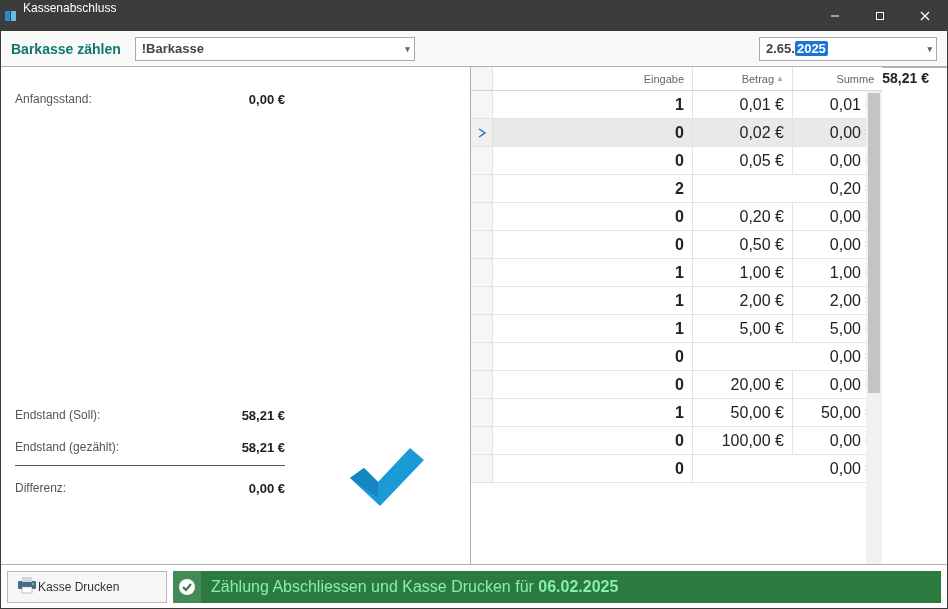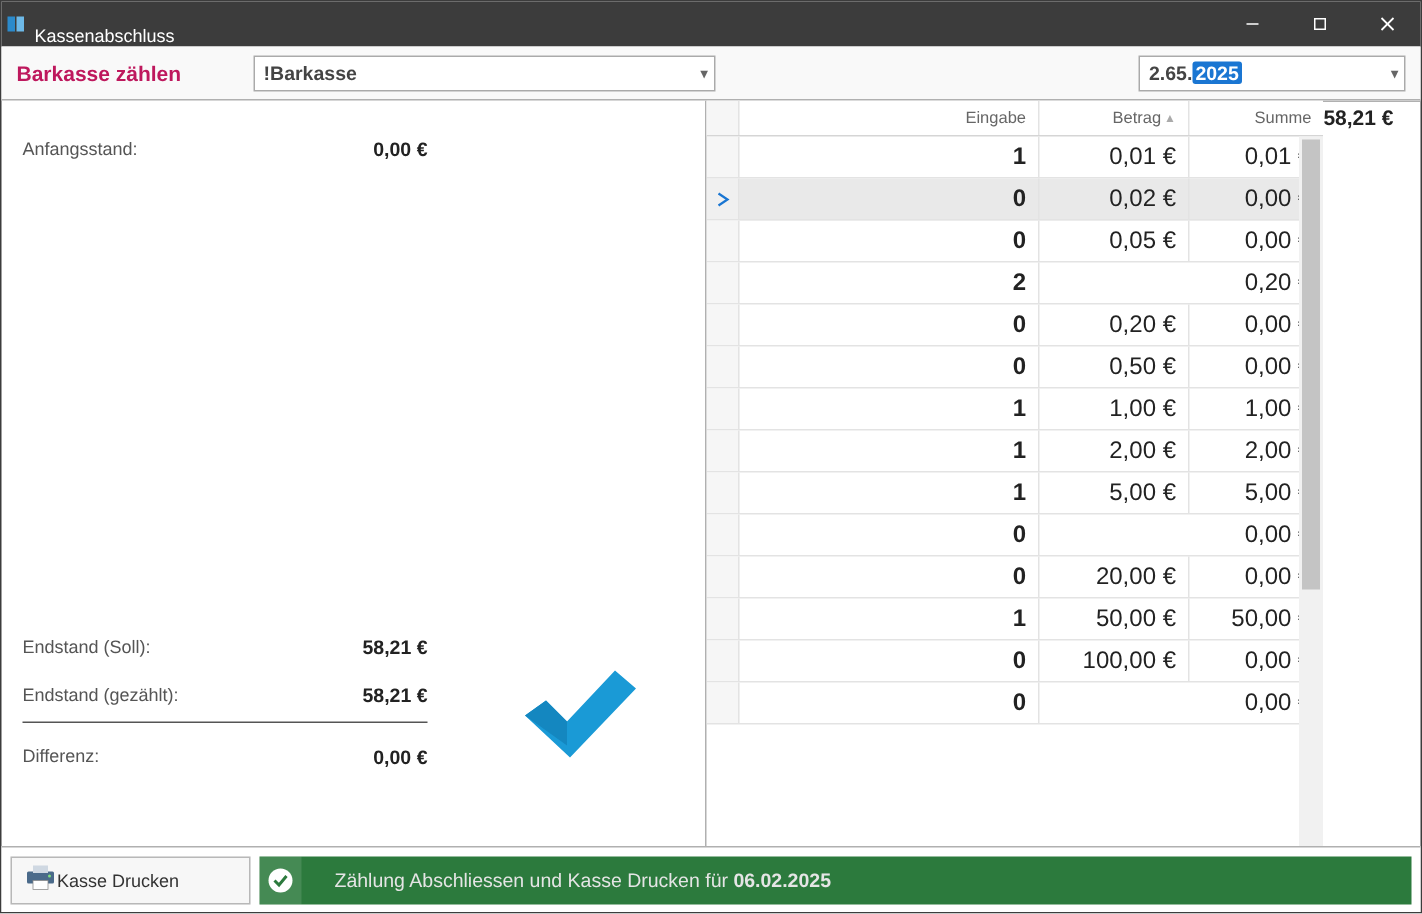--- a/index.html
+++ b/index.html
@@ -1,40 +1,40 @@
 <!DOCTYPE html>
 <html><head>
 <meta charset="utf-8">
 <style>
   * { box-sizing: border-box; margin:0; padding:0; }
   html,body { height:100%; font-family: "Segoe UI", Tahoma, sans-serif; background:#eee; }
   .window { width:948px; height:609px; border:1px solid #3c3c3c; background:#fff; display:flex; flex-direction:column; margin:auto; }
   
-  .titlebar { height:30px; background:#3c3c3c; color:#fff; display:flex; align-items:flex-end; font-size:12px; }
+  .titlebar { height:30px; background:#3c3c3c; color:#fff; display:flex; align-items:flex-start; font-size:12px; }
   .titlebar .icon { width:20px; display:flex; align-items:center; justify-content:center; height:100%; }
   .titlebar .title { flex:1; padding-left:2px; }
   .titlebar .btns { display:flex; height:100%; }
   .titlebar .btn { width:45px; display:flex; align-items:center; justify-content:center; font-size:12px; }
   
   .toolbar { height:36px; border-bottom:1px solid #b0b0b0; background:#f9f9f9; display:flex; align-items:center; padding:0 10px; gap:14px; }
-  .toolbar .lbl { font-weight:bold; font-size:14px; color:#be185d; }
+  .toolbar .lbl { font-weight:bold; font-size:14px; color:#0f766e; }
   .dropdown { height:24px; background:#fff; border:1px solid #aaa; display:flex; align-items:center; padding:0 6px; font-size:13px; color:#444; position:relative; }
-  .dropdown.cash { width:308px; font-weight:bold;margin-left:34px; }
+  .dropdown.cash { width:280px; font-weight:bold; }
   .dropdown.date { width:178px; font-weight:bold; margin-left:auto; }
   .dropdown .chev { position:absolute; right:4px; font-size:9px; color:#666; }
   .dropdown.date .datepart.sel { background:#1a76d2; color:#fff; border-radius:2px; padding:0 2px; }
   
   .body { flex:1; display:flex; overflow:hidden; }
   
   .left { width:470px; border-right:1px solid #b0b0b0; padding:16px 14px; position:relative; color:#333; }
   .left .row { display:flex; font-size:12px; color:#555; height:32px; align-items:center; }
   .left .row .k { flex:0 0 150px; }
   .left .row .v { flex:0 0 120px; text-align:right; font-weight:bold; color:#222; font-size:13px; }
   .left .sep { height:1px; background:#555; width:270px; margin:2px 0 6px 0; }
-  .left .block-bottom { position:absolute; bottom:44px; left:14px; width:440px; }
+  .left .block-bottom { position:absolute; bottom:60px; left:14px; width:440px; }
   .check { position:absolute; right:40px; bottom:50px; }
   
   .right { flex:1; display:flex; flex-direction:row; }
   .gridwrap { flex:1; overflow:hidden; position:relative; }
   .gridhead { display:flex; height:24px; background:#fff; border-bottom:1px solid #d5d5d5; font-size:11px; color:#666; }
   .gridhead .col, .gridrow .col { border-right:1px solid #e3e3e3; display:flex; align-items:center; padding:0 8px; }
   .colA { width:22px; padding:0!important; border-right:1px solid #e3e3e3; }
   .colB { width:200px; justify-content:flex-end; }
   .colC { width:100px; justify-content:flex-end; }
   .colD { flex:1; justify-content:flex-end; border-right:none!important; }
@@ -46,21 +46,21 @@
   .gridrow.active { background:#e9e9e9; }
   .gridrow.active .colA { background:#f0f0f0; }
   .gridrow .colC, .gridrow .colD { font-weight:400; }
   .scroll { position:absolute; right:0; top:24px; bottom:0; width:16px; background:#f1f1f1; }
   .scroll .thumb { position:absolute; left:2px; right:2px; top:2px; height:300px; background:#c4c4c4; }
   .gridtotal { height:24px; border-top:1px solid #b0b0b0; display:flex; font-size:14px; font-weight:bold; color:#222; }
   .gridtotal .t { margin-left:auto; padding:2px 18px 0 0; }
   
   .footer { height:44px; border-top:1px solid #b0b0b0; background:#fff; display:flex; align-items:center; padding:5px 6px; gap:6px; }
   .footer .printbtn { height:32px; width:160px; border:1px solid #b8b8b8; background:#f7f7f7; display:flex; align-items:center; padding:0 8px; font-size:12px; color:#333; }
-  .footer .confirmbtn { flex:1; height:32px; background:#2c7a3d; color:#e5e5e5; display:flex; align-items:center; padding:0 10px; font-size:13px; gap:22px; }
+  .footer .confirmbtn { flex:1; height:32px; background:#2c7a3d; color:#86efac; display:flex; align-items:center; padding:0 10px; font-size:16px; gap:10px; }
   .footer .confirmbtn .chk { width:28px; height:100%; display:flex; align-items:center; justify-content:center; background:rgba(255,255,255,0.12); margin-left:-10px; }
   .footer .confirmbtn .txt b { font-weight:bold; }
   .sorticon { font-size:8px; margin-left:2px; color:#aaa; }
 </style>
 </head>
 <body>
 
 <div class="window">
 
   <div class="titlebar">

